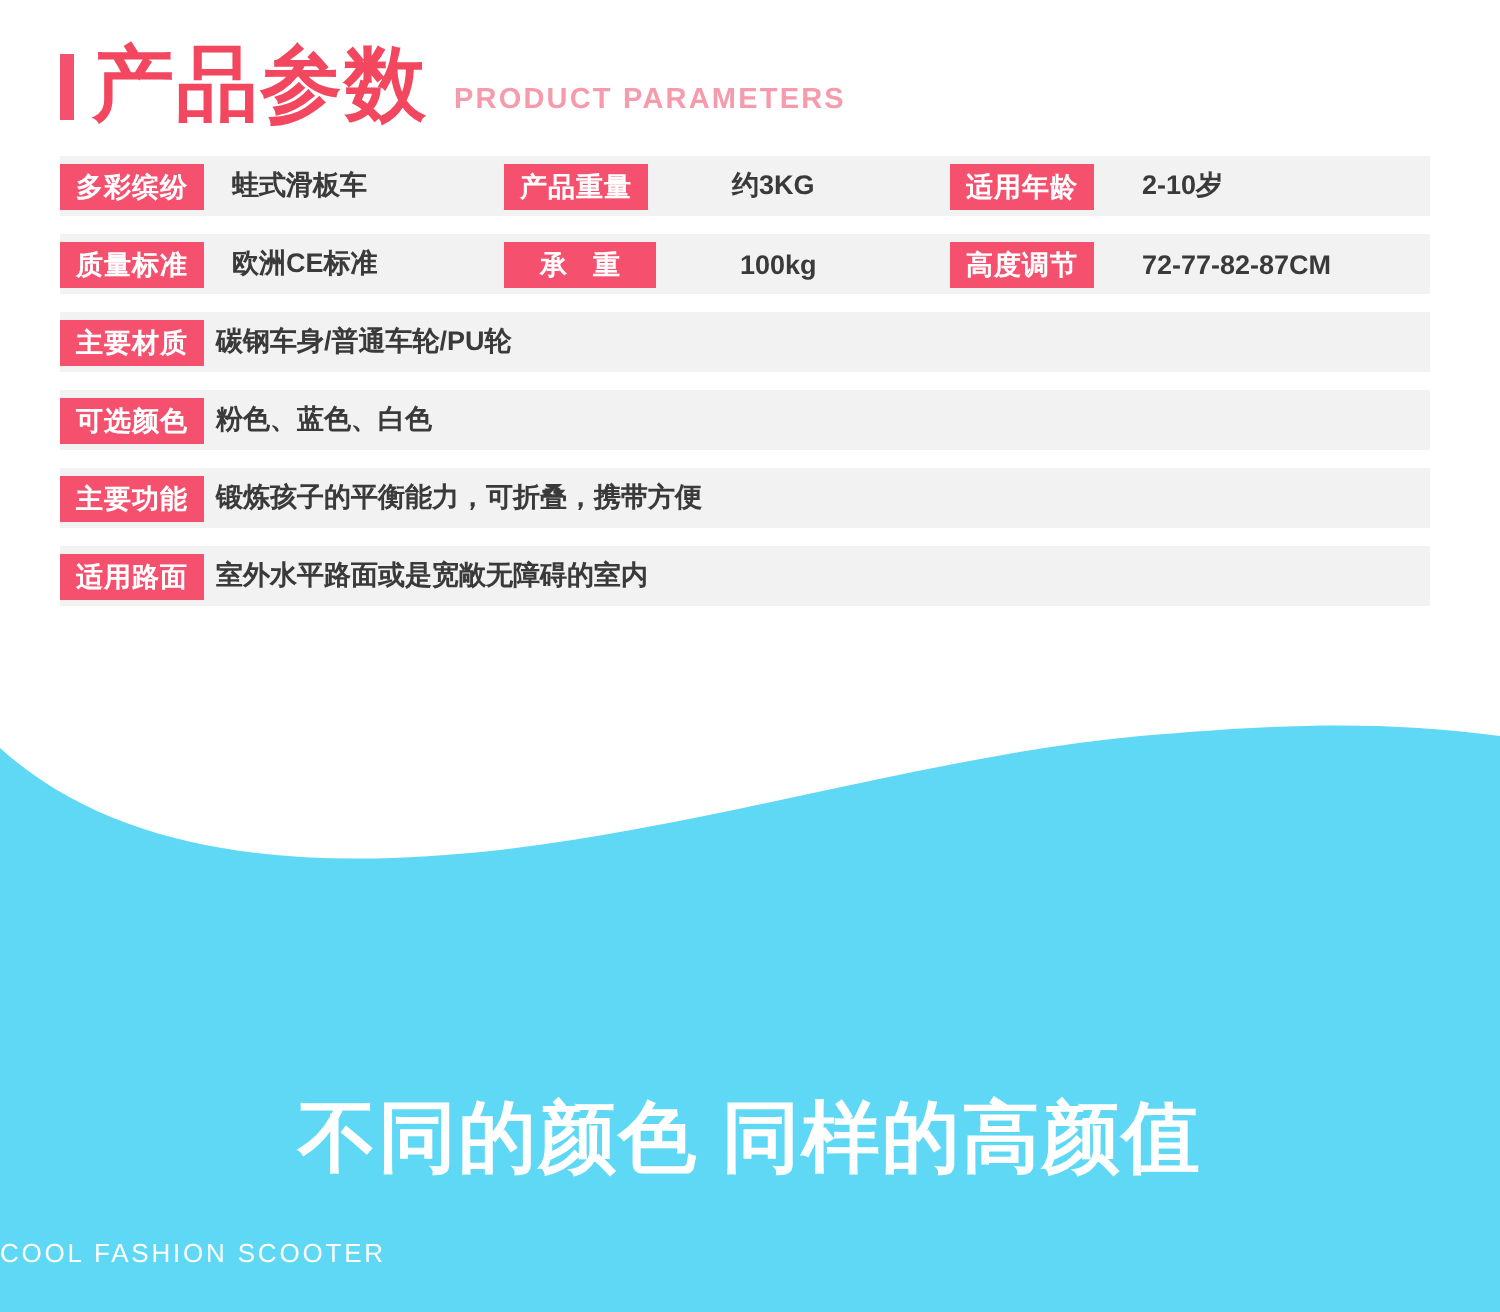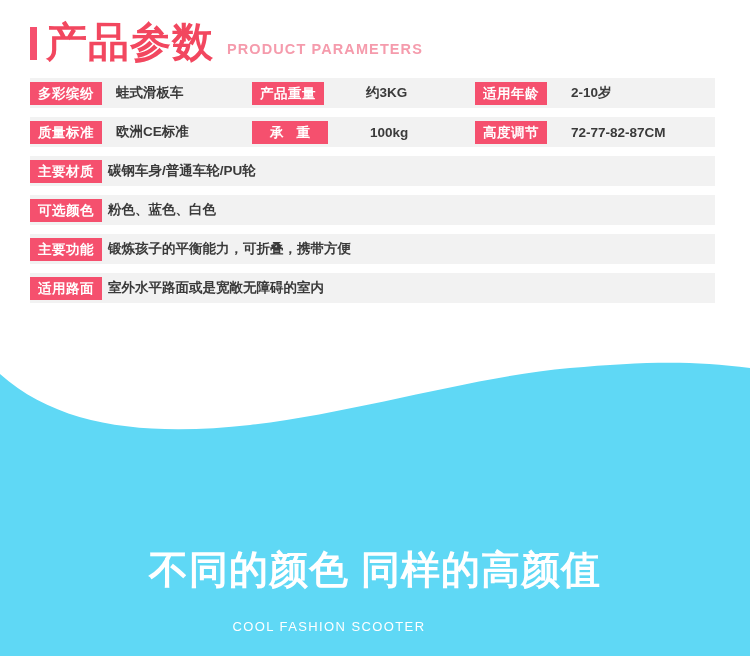--- a/index.html
+++ b/index.html
@@ -138,21 +138,21 @@
     font-weight:bold;
     color:#ffffff;
     letter-spacing:1px;
     line-height:1;
     white-space:nowrap;
   }
   .hero-sub{
     position:absolute;
     left:0; top:289px;
     width:658px;
-    text-align:center;
+    text-align:left;
     font-size:13px;
     color:#ffffff;
     letter-spacing:1.4px;
   }
 </style>
 </head>
 <body>
 
 <div class="header">
   <div class="header-inner">

